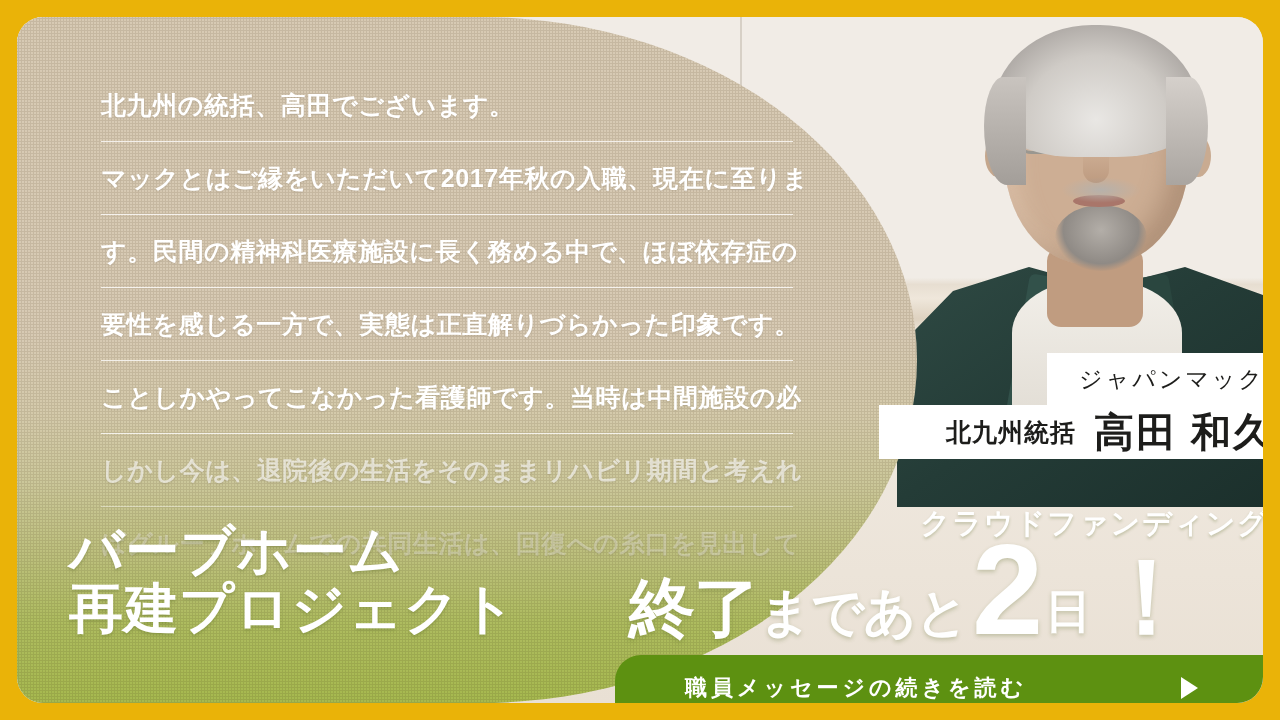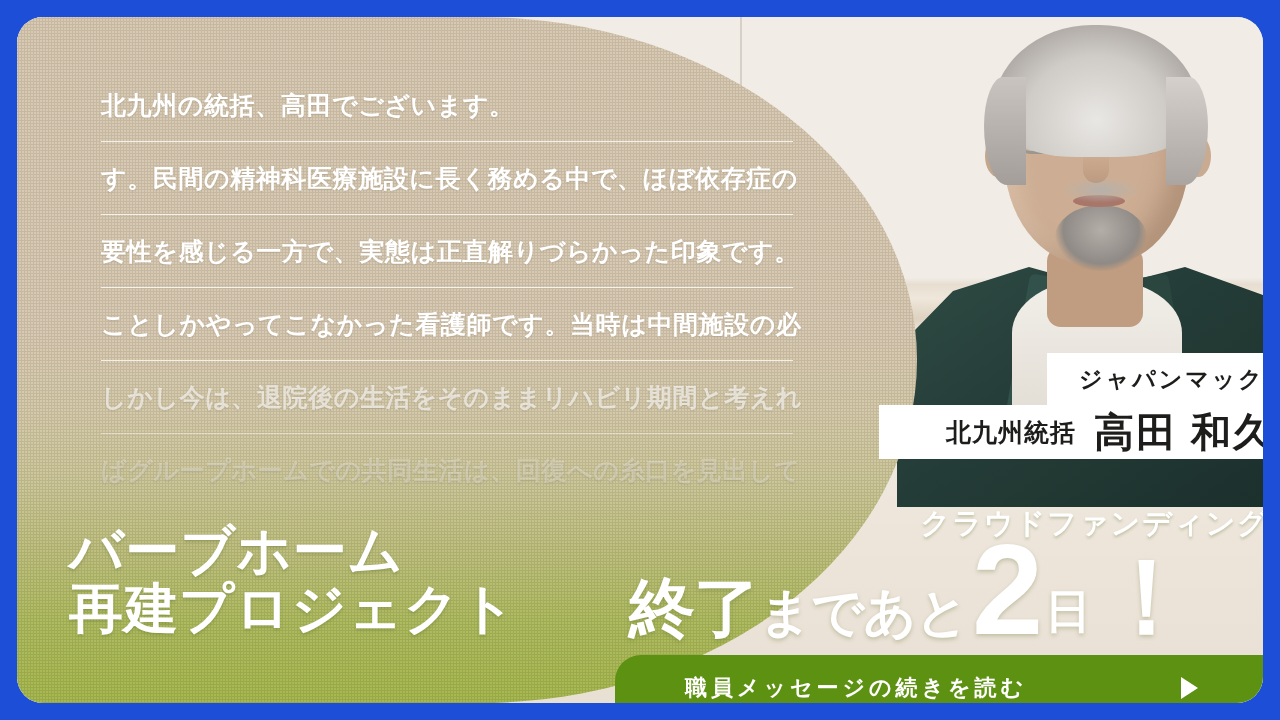--- a/index.html
+++ b/index.html
@@ -6,21 +6,21 @@
   html,body { width:1280px; height:720px; overflow:hidden; }
   body {
     font-family:"Liberation Sans","DejaVu Sans",sans-serif;
     background:#5d9111;
   }
 
   
   #banner {
     position:relative;
     width:1280px; height:720px;
-    background:#1d4ed8;
+    background:#eab308;
     overflow:hidden;
   }
 
   
   #stage {
     position:absolute;
     left:17px; top:17px; right:17px; bottom:17px;
     border-radius:26px;
     overflow:hidden;
     background:#efe9e0;
@@ -135,21 +135,21 @@
   .msg-row.fade-1 span{ color:rgba(255,255,255,.62); }
   .msg-row.fade-1{ border-bottom-color:rgba(255,255,255,.42); }
   .msg-row.fade-2 span{ color:rgba(255,255,255,.30); }
   .msg-row.fade-2{ border-bottom-color:transparent; }
 
   
   #plate-org {
     position:absolute; left:1030px; top:336px; width:250px; height:52px;
     background:#fff; display:flex; align-items:center; justify-content:center;
   }
-  #plate-org span{ font-size:23px; font-weight:700; color:#1d1d1b; letter-spacing:3px; }
+  #plate-org span{ font-size:23px; font-weight:400; color:#1d1d1b; letter-spacing:3px; }
   #plate-name {
     position:absolute; left:862px; top:388px; width:418px; height:54px;
     background:#fff; display:flex; align-items:center; justify-content:flex-end;
     padding-right:22px; gap:18px;
   }
   #plate-name .role{ font-size:25px; font-weight:700; color:#1d1d1b; letter-spacing:1px; }
   #plate-name .name{ font-size:40px; font-weight:700; color:#1d1d1b; letter-spacing:2px; line-height:1; }
 
   
   #title-block {
@@ -231,20 +231,23 @@
 
     <div id="panel">
       <div id="panel-noise"></div>
     </div>
 
     <div id="message">
       <div class="msg-row">
         <span>北九州の統括、高田でございます。</span>
       </div>
       <div class="msg-row">
+        <span>マックとはご縁をいただいて2017年秋の入職、現在に至りま</span>
+      </div>
+      <div class="msg-row">
         <span>す。民間の精神科医療施設に長く務める中で、ほぼ依存症の</span>
       </div>
       <div class="msg-row">
         <span>要性を感じる一方で、実態は正直解りづらかった印象です。</span>
       </div>
       <div class="msg-row">
         <span>ことしかやってこなかった看護師です。当時は中間施設の必</span>
       </div>
       <div class="msg-row fade-1">
         <span>しかし今は、退院後の生活をそのままリハビリ期間と考えれ</span>

